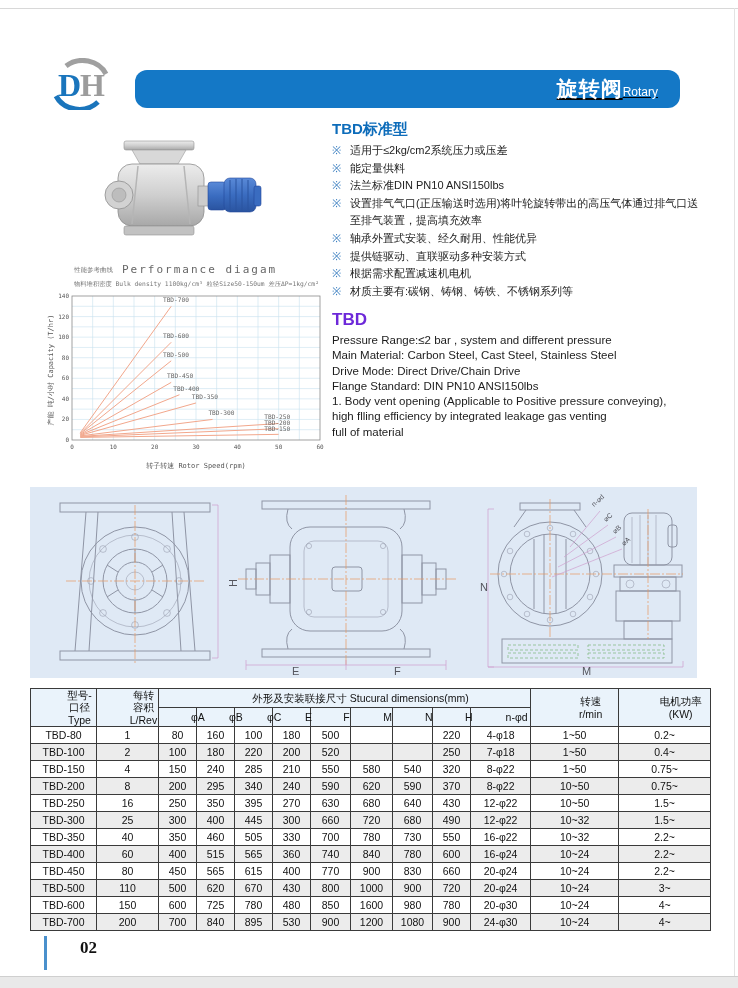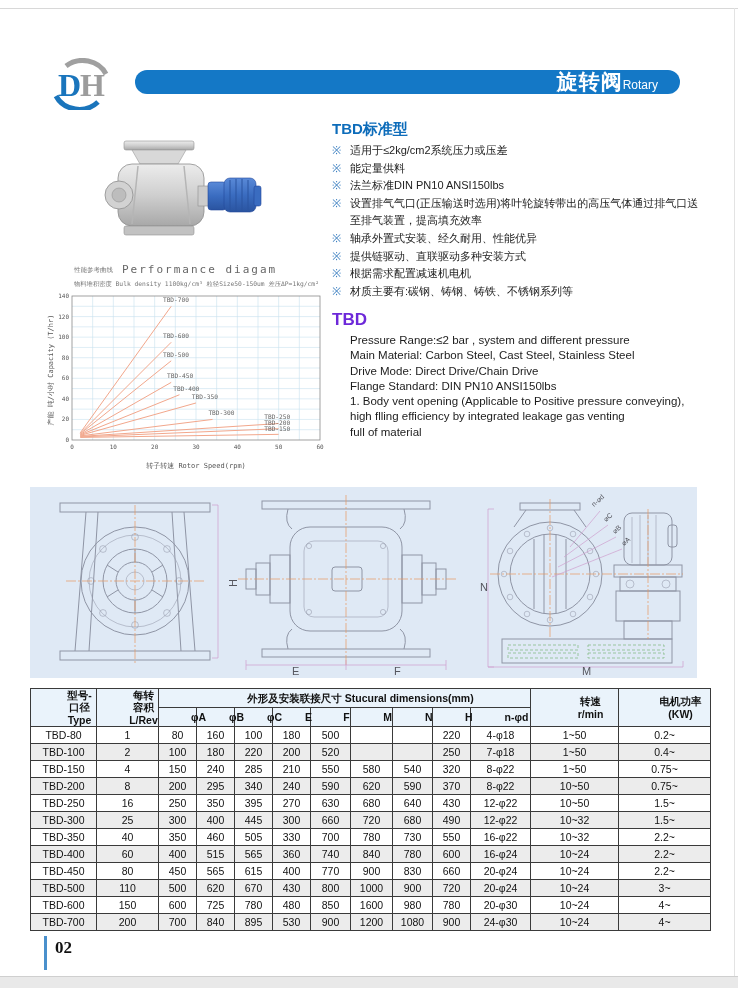--- a/index.html
+++ b/index.html
@@ -3,33 +3,33 @@
 <meta charset="utf-8">
 <style>
   * { margin:0; padding:0; box-sizing:border-box; }
   body { background:#fff; font-family:"Liberation Sans", sans-serif; }
   .page { position:relative; width:738px; height:988px; background:#ffffff; overflow:hidden; }
   .top-rule { position:absolute; left:0; top:8px; width:738px; height:1px; background:#d8d8d8; }
   .right-rule { position:absolute; right:3px; top:8px; width:1px; height:968px; background:#e3e3e3; }
 
   
   .logo { position:absolute; left:48px; top:58px; width:66px; height:52px; }
-  .banner { position:absolute; left:135px; top:70px; width:545px; height:24px; background:#1478c6;
-            border-radius:12px; display:flex; align-items:center; justify-content:flex-end; padding-right:22px; }
+  .banner { position:absolute; left:135px; top:70px; width:545px; height:38px; background:#1478c6;
+            border-radius:12px; display:flex; align-items:center; justify-content:flex-end; padding-right:22px;text-decoration:underline; }
   .banner .cn { color:#fff; font-size:21px; font-weight:bold; letter-spacing:1px; }
   .banner .en { color:#fff; font-size:12px; margin-top:6px; }
 
   
   .intro-title { position:absolute; left:332px; top:120px; color:#0d6cba; font-size:15px; font-weight:bold; }
   .features { position:absolute; left:332px; top:142px; width:372px; }
   .bullet { display:flex; font-size:11px; color:#222; line-height:1.6; }
   .bullet .mark { flex:none; width:18px; color:#3b7fc0; }
   .bullet .btxt { flex:1; }
   .tbd-title { position:absolute; left:332px; top:310px; color:#6d28d9; font-size:17px; font-weight:bold; }
-  .tbd-lines { position:absolute; left:332px; top:333px; width:385px; font-size:11.5px; color:#1c1c1c; line-height:1.33;margin-left:18px; }
+  .tbd-lines { position:absolute; left:332px; top:333px; width:385px; font-size:11.5px; color:#1c1c1c; line-height:1.33; }
 
   
   .photo { position:absolute; left:98px; top:136px; width:170px; height:116px; }
 
   
   .chart { position:absolute; left:44px; top:260px; width:288px; height:222px; }
   .chart text { font-family:"DejaVu Sans Mono", monospace; }
   .c-title-cn { font-size:6.5px; fill:#777; }
   .c-title-en { font-size:11px; fill:#666; letter-spacing:2px; }
   .c-sub { font-size:6.3px; fill:#777; }
@@ -45,26 +45,26 @@
   .cline { stroke:#e8995f; fill:none; stroke-width:0.7; stroke-dasharray:10 2 2 2; }
   .pdim  { stroke:#cf9fce; fill:none; stroke-width:0.7; }
   .gdash { stroke:#7cb87c; fill:none; stroke-width:0.7; stroke-dasharray:3 2; }
   .dimtxt { font-size:11px; fill:#55565e; font-family:"Liberation Sans",sans-serif; }
   .dimtxt-sm { font-size:7px; fill:#55565e; font-family:"Liberation Sans",sans-serif; }
 
   
   .dim-table { position:absolute; left:30px; top:688px; width:680px; border-collapse:collapse; table-layout:fixed;
                font-size:10.5px; color:#111; }
   .dim-table th, .dim-table td { border:1px solid #3a3a3a; text-align:center; padding:0; }
-  .dim-table thead th { background:#eaf3fb; font-weight:bold; height:19px; line-height:1.15;padding-left:32px; }
+  .dim-table thead th { background:#eaf3fb; font-weight:normal; height:19px; line-height:1.15;padding-left:32px; }
   .dim-table tbody td { height:17px; background:#fff; }
   .dim-table tbody tr:nth-child(even) td { background:#ececec; }
 
   
-  .pageno { position:absolute; left:44px; top:936px; display:flex; }
+  .pageno { position:absolute; left:44px; top:936px; display:flex;gap:25px; }
   .pageno .bar { width:3px; height:34px; background:#4a90cc; }
   .pageno .num { font-family:"Liberation Serif", serif; font-weight:bold; font-size:17px; margin-left:8px; margin-top:2px; color:#111; }
   .bottom-strip { position:absolute; left:0; bottom:0; width:738px; height:12px; background:#e9e9e9; border-top:1px solid #cfcfcf; }
 </style>
 </head>
 <body>
 
 <div class="page">
   <div class="top-rule"></div>
   <div class="right-rule"></div>

